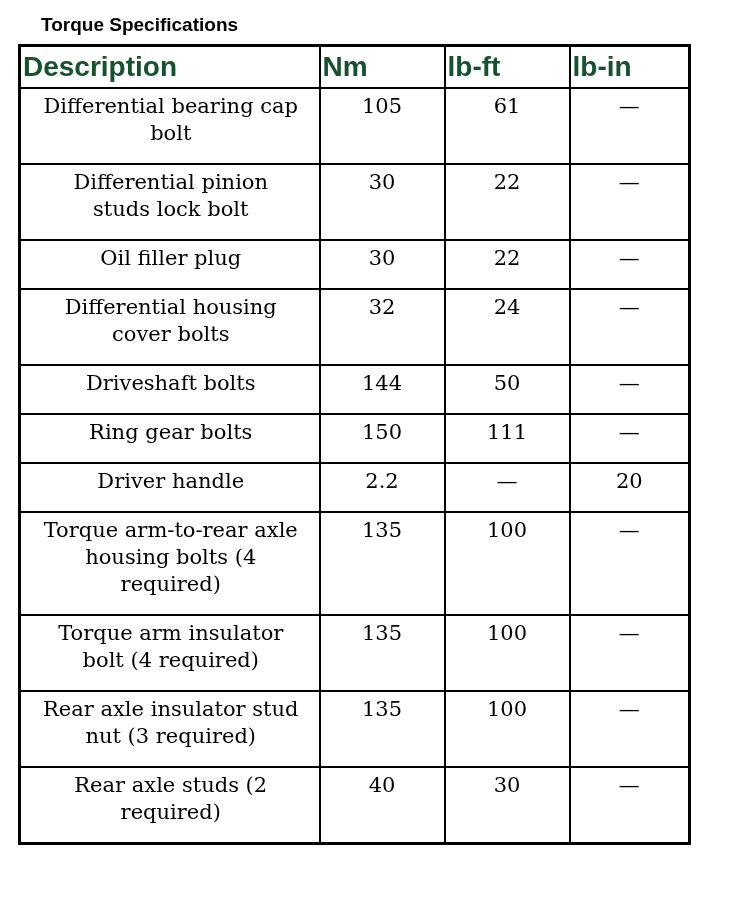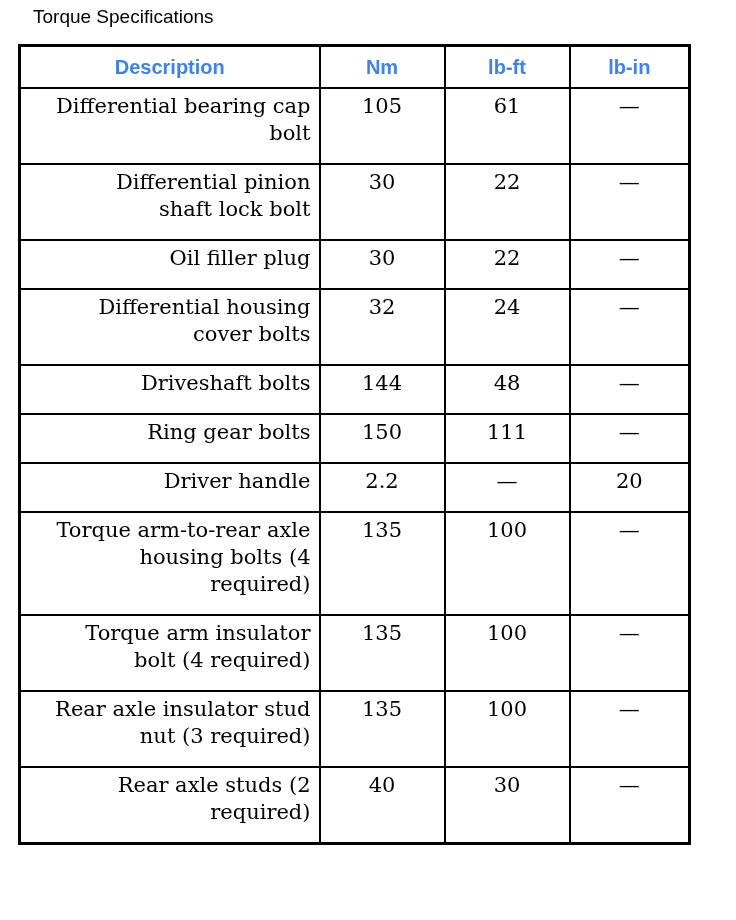--- a/index.html
+++ b/index.html
@@ -11,59 +11,59 @@
     width: 736px;
     height: 920px;
     position: relative;
     font-family: "DejaVu Serif", serif;
     color: #000000;
   }
   .page-title {
     position: absolute;
     left: 33px;
     top: 6px;
-    margin: 0;
+    margin: 8px;
     font-family: "Liberation Sans", sans-serif;
-    font-weight: normal;
+    font-weight: bold;
     font-size: 19px;
     line-height: 22px;
     color: #000000;
   }
   table.spec-table {
     position: absolute;
     left: 18px;
     top: 44px;
     width: 670px;
     border-collapse: collapse;
     table-layout: fixed;
     background: #ffffff;
     border: 3px solid #000000;
   }
   .spec-table th, .spec-table td {
     border: 2px solid #000000;
   }
   .spec-table th {
     font-family: "Liberation Sans", sans-serif;
     font-weight: bold;
-    font-size: 20px;
+    font-size: 28px;
     line-height: 30px;
     padding: 5px 2px;
-    text-align: center;
+    text-align: left;
     vertical-align: middle;
-    color: #3b82f6;
+    color: #14532d;
   }
   .spec-table td {
     font-family: "DejaVu Serif", serif;
     font-size: 21px;
     line-height: 27px;
     vertical-align: top;
     color: #000000;
   }
   td.desc-cell {
-    text-align: right;
+    text-align: center;
     padding: 4px 8px 16px 10px;
   }
   td.num-cell {
     text-align: center;
     padding: 4px 2px 1px 2px;
   }
   .desc-text {
     display: block;
     white-space: pre-line;
   }
@@ -94,21 +94,21 @@
           <span class="desc-text">Differential bearing cap
 bolt</span>
         </td>
       <td class="num-cell">105</td>
       <td class="num-cell">61</td>
       <td class="num-cell">—</td>
     </tr>
     <tr>
       <td class="desc-cell">
           <span class="desc-text">Differential pinion
-shaft lock bolt</span>
+studs lock bolt</span>
         </td>
       <td class="num-cell">30</td>
       <td class="num-cell">22</td>
       <td class="num-cell">—</td>
     </tr>
     <tr>
       <td class="desc-cell">
           <span class="desc-text">Oil filler plug</span>
         </td>
       <td class="num-cell">30</td>
@@ -122,21 +122,21 @@
         </td>
       <td class="num-cell">32</td>
       <td class="num-cell">24</td>
       <td class="num-cell">—</td>
     </tr>
     <tr>
       <td class="desc-cell">
           <span class="desc-text">Driveshaft bolts</span>
         </td>
       <td class="num-cell">144</td>
-      <td class="num-cell">48</td>
+      <td class="num-cell">50</td>
       <td class="num-cell">—</td>
     </tr>
     <tr>
       <td class="desc-cell">
           <span class="desc-text">Ring gear bolts</span>
         </td>
       <td class="num-cell">150</td>
       <td class="num-cell">111</td>
       <td class="num-cell">—</td>
     </tr>

